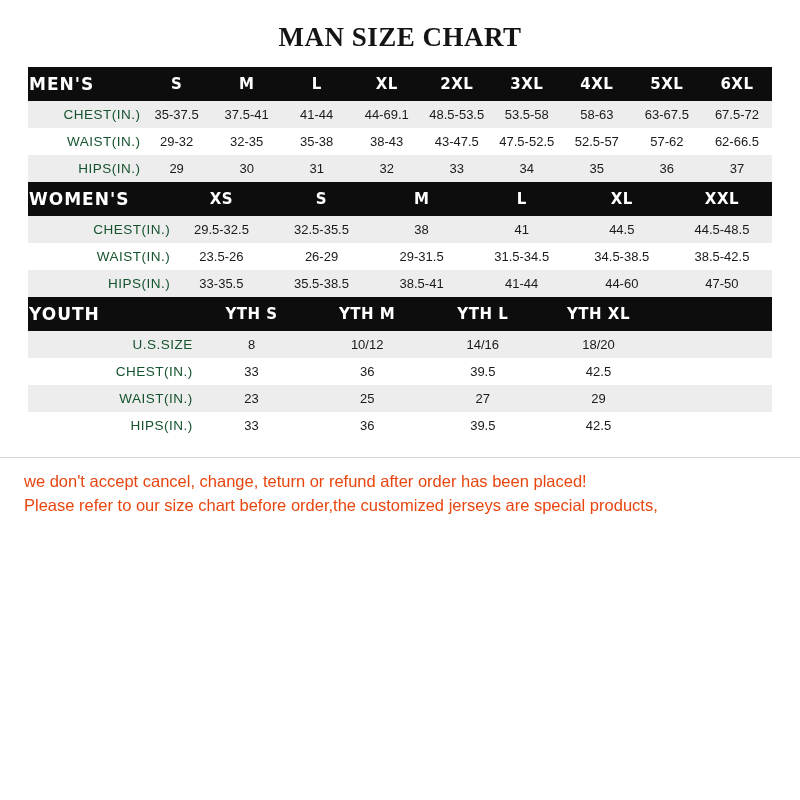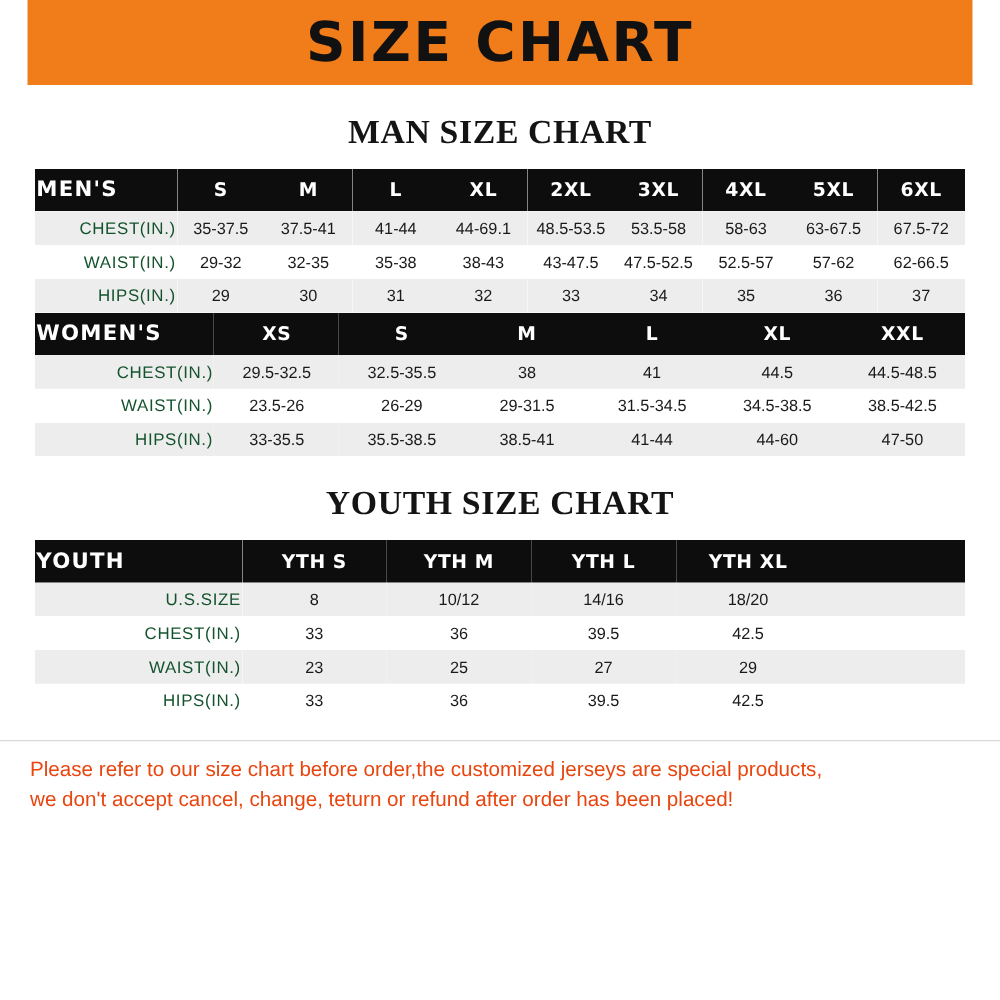--- a/index.html
+++ b/index.html
@@ -126,23 +126,20 @@
     line-height: 1.45;
     font-family: "Liberation Sans", sans-serif;
   }
   .note div { white-space: nowrap; }
 </style>
 </head>
 <body>
 
 <div class="page">
 
-  <div class="header">
-    <div class="header-title">SIZE CHART</div>
-  </div>
 
   <div class="section-title">MAN SIZE CHART</div>
   <div class="table-wrap">
     <table class="size-table">
       <thead>
         <tr>
           <th class="lead men-lead">MEN'S</th>
           <th class="col">S</th>
           <th class="col">M</th>
           <th class="col">L</th>
@@ -233,21 +230,20 @@
           <td>35.5-38.5</td>
           <td>38.5-41</td>
           <td>41-44</td>
           <td>44-60</td>
           <td>47-50</td>
         </tr>
       </tbody>
     </table>
   </div>
 
-  <div class="section-title">YOUTH SIZE CHART</div>
   <div class="table-wrap">
     <table class="size-table">
       <thead>
         <tr>
           <th class="lead youth-lead">YOUTH</th>
           <th class="col">YTH S</th>
           <th class="col">YTH M</th>
           <th class="col">YTH L</th>
           <th class="col">YTH XL</th>
           <th class="col"></th>
@@ -284,17 +280,17 @@
           <td>36</td>
           <td>39.5</td>
           <td>42.5</td>
           <td></td>
         </tr>
       </tbody>
     </table>
   </div>
 
   <div class="note">
+    <div>we don't accept cancel, change, teturn or refund after order has been placed!</div>
     <div>Please refer to our size chart before order,the customized jerseys are special products,</div>
-    <div>we don't accept cancel, change, teturn or refund after order has been placed!</div>
   </div>
 
 </div>
 
 </body></html>

